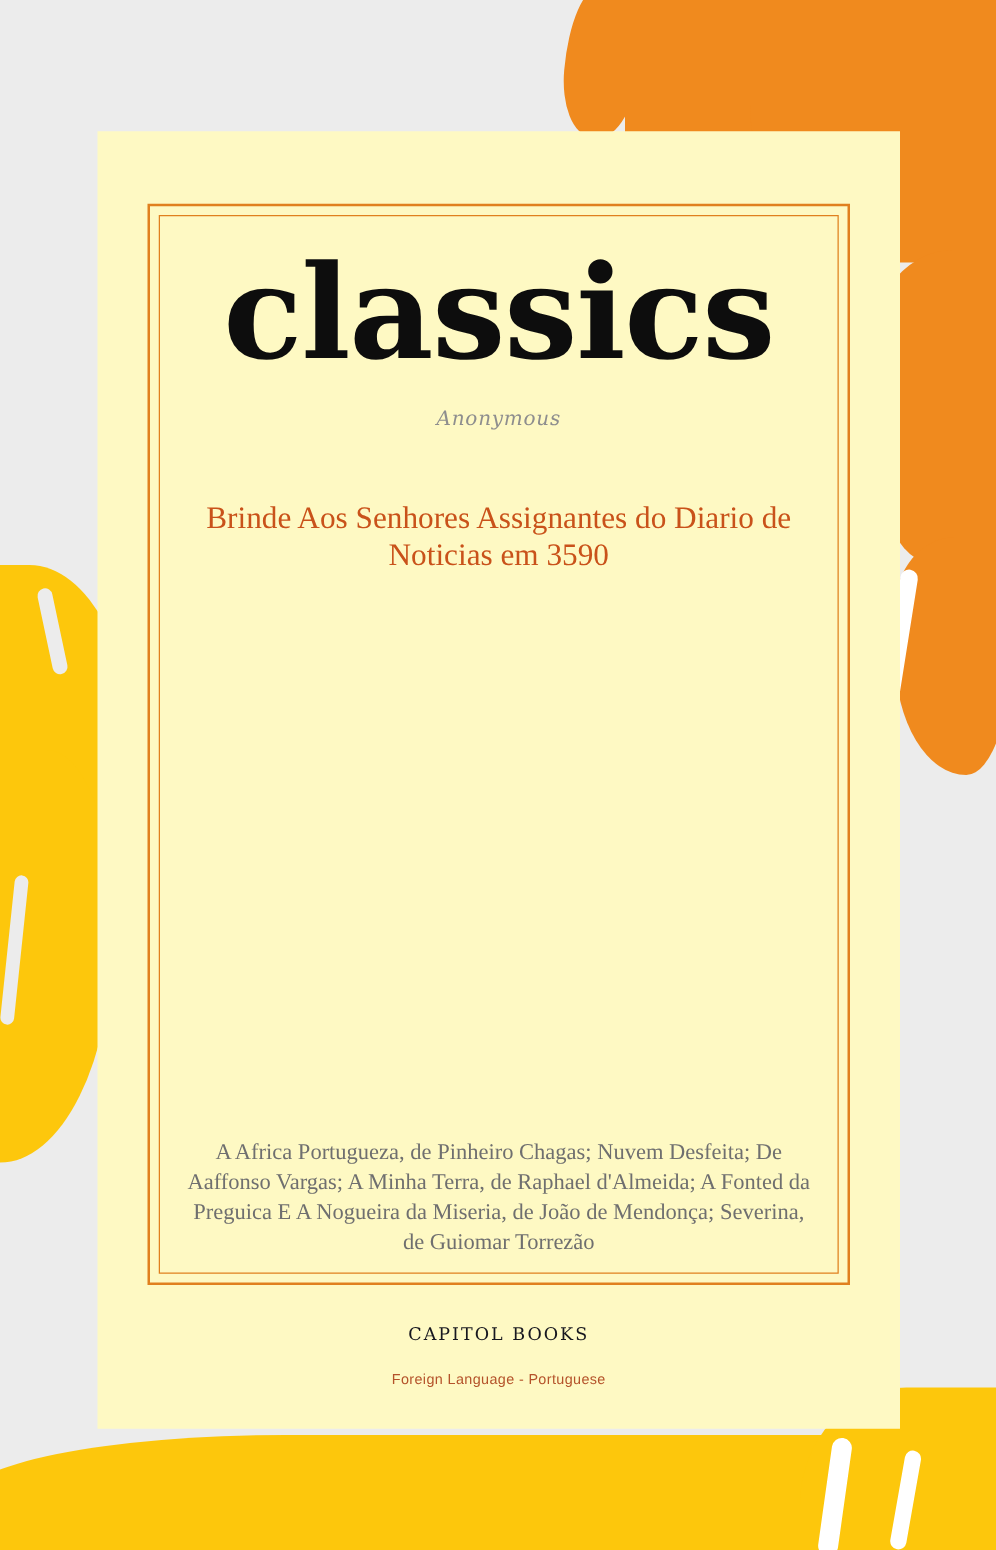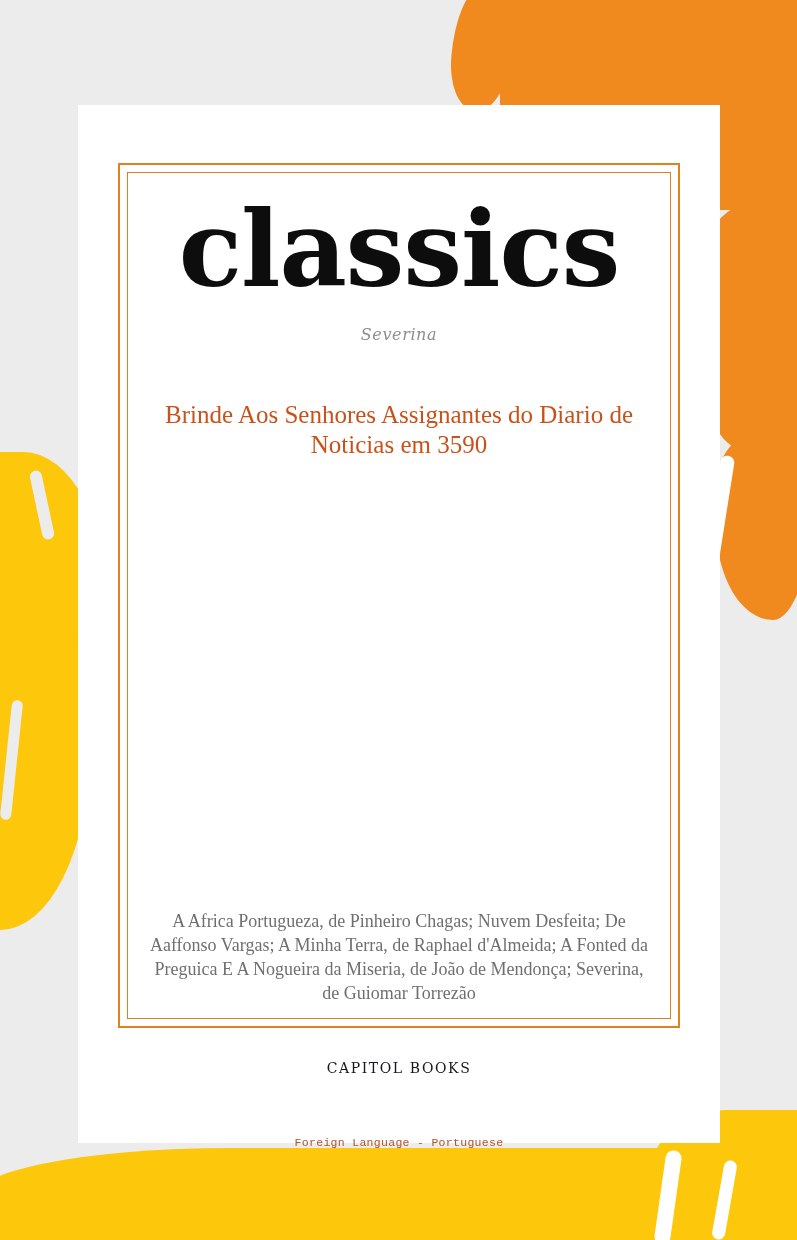--- a/index.html
+++ b/index.html
@@ -159,21 +159,21 @@
     border-radius: 9px;
   }
 
   
   .cover {
     position: absolute;
     left: 78px;
     top: 105px;
     width: 642px;
     height: 1038px;
-    background: #ffffff;
+    background: #fef9c3;
     z-index: 5;
   }
 
   .frame-outer {
     position: absolute;
     left: 40px;
     top: 58px;
     width: 562px;
     height: 865px;
     border: 2px solid #e0801f;
@@ -254,25 +254,24 @@
     font-size: 14px;
     letter-spacing: 1.6px;
     color: #17171f;
   }
   .imprint-line {
     position: absolute;
     left: 0;
     right: 0;
     top: 993px;
     text-align: center;
-    font-family: Liberation Mono, monospace;
+    font-family: Liberation Sans, sans-serif;
     font-size: 11.5px;
     letter-spacing: 0.3px;
     color: #b4522a;
-    margin-top: 38px;
   }
 </style>
 </head>
 <body>
 
 <div class="bg-layer">
   <div class="brush-orange-a"></div>
   <div class="brush-orange-b"></div>
   <div class="brush-orange-c"></div>
   <div class="brush-orange-d"></div>
@@ -294,21 +293,21 @@
 
   <div class="frame-outer">
     <div class="frame-inner"></div>
 
     <div class="frame-content">
 
       <div class="series-title">
         <span class="line1">classics</span>
       </div>
 
-      <div class="author">Severina</div>
+      <div class="author">Anonymous</div>
 
       <div class="book-title">Brinde Aos Senhores Assignantes do Diario de Noticias em 3590</div>
 
       <div class="contents">A Africa Portugueza, de Pinheiro Chagas; Nuvem Desfeita; De Aaffonso Vargas; A Minha Terra, de Raphael d'Almeida; A Fonted da Preguica E A Nogueira da Miseria, de João de Mendonça; Severina, de Guiomar Torrezão</div>
 
     </div>
   </div>
 
   <div class="publisher">CAPITOL BOOKS</div>
   <div class="imprint-line">Foreign Language - Portuguese</div>

